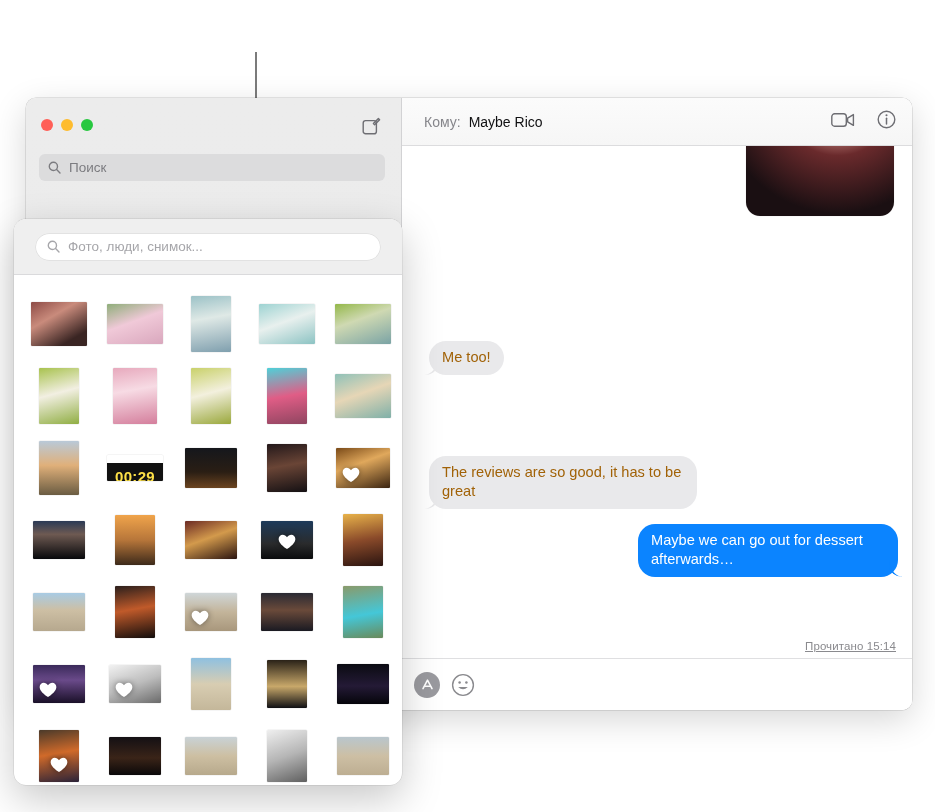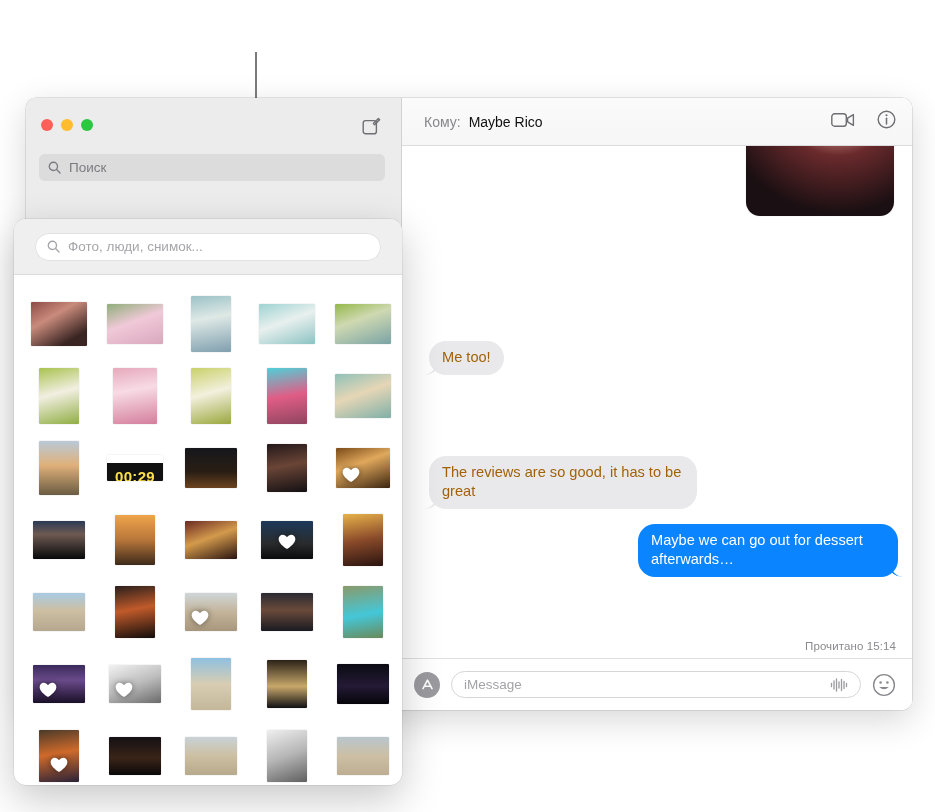--- a/index.html
+++ b/index.html
@@ -78,21 +78,21 @@
   }
   .attachment-photo{
     position:absolute;right:18px;top:-78px;width:148px;height:148px;
     border-radius:14px;overflow:hidden;
     box-shadow:0 0 0 .5px rgba(0,0,0,.06);
   }
   .stamp{
     text-align:center;font-size:11.5px;color:#8a8a8e;
     position:absolute;left:0;right:0;top:126px;letter-spacing:.1px;
   }
-  .stamp.read{top:auto;bottom:6px;text-align:right;right:16px;left:auto;}
+  .stamp.read{top:auto;bottom:6px;text-align:right;right:16px;left:auto;text-decoration:underline;}
 
   .bubble{
     position:absolute;max-width:268px;padding:7px 13px 8px;
     font-size:14.6px;line-height:19px;border-radius:17px;
     box-sizing:border-box;
   }
   .bubble.out{background:#0b84ff;color:#fff;right:14px;}
   .bubble.in{background:#e9e9eb;color:#a16207;left:27px;}
   .bubble.out:after{
     content:"";position:absolute;right:-5px;bottom:0;width:14px;height:17px;
@@ -237,34 +237,20 @@
         <div class="stamp read">Прочитано 15:14</div>
       </div>
 
       <div class="composer">
         <div class="appstore-btn">
           <svg width="15" height="15" viewBox="0 0 15 15">
             <path d="M3 11.6 L7.5 3.2 L12 11.6" fill="none" stroke="#fff" stroke-width="1.6" stroke-linecap="round" stroke-linejoin="round"></path>
             <path d="M4.6 9.2 H10.4" stroke="#fff" stroke-width="1.5" stroke-linecap="round"></path>
           </svg>
         </div>
-        <div class="imessage-field">
-          <span class="ph">iMessage</span>
-          <svg width="18" height="14" viewBox="0 0 18 14">
-            <g stroke="#9a9a9f" stroke-width="1.3" stroke-linecap="round">
-              <line x1="1.5" y1="5.5" x2="1.5" y2="8.5"></line>
-              <line x1="4" y1="3" x2="4" y2="11"></line>
-              <line x1="6.5" y1="1" x2="6.5" y2="13"></line>
-              <line x1="9" y1="4" x2="9" y2="10"></line>
-              <line x1="11.5" y1="1.5" x2="11.5" y2="12.5"></line>
-              <line x1="14" y1="3.5" x2="14" y2="10.5"></line>
-              <line x1="16.5" y1="5.5" x2="16.5" y2="8.5"></line>
-            </g>
-          </svg>
-        </div>
         <div class="emoji-btn">
           <svg width="24" height="24" viewBox="0 0 24 24">
             <circle cx="12" cy="12" r="10.4" fill="none" stroke="#8a8a8e" stroke-width="1.4"></circle>
             <circle cx="8.6" cy="9.6" r="1.25" fill="#8a8a8e"></circle>
             <circle cx="15.4" cy="9.6" r="1.25" fill="#8a8a8e"></circle>
             <path d="M7.2 14 Q12 18.6 16.8 14 Z" fill="#8a8a8e"></path>
           </svg>
         </div>
       </div>
 

